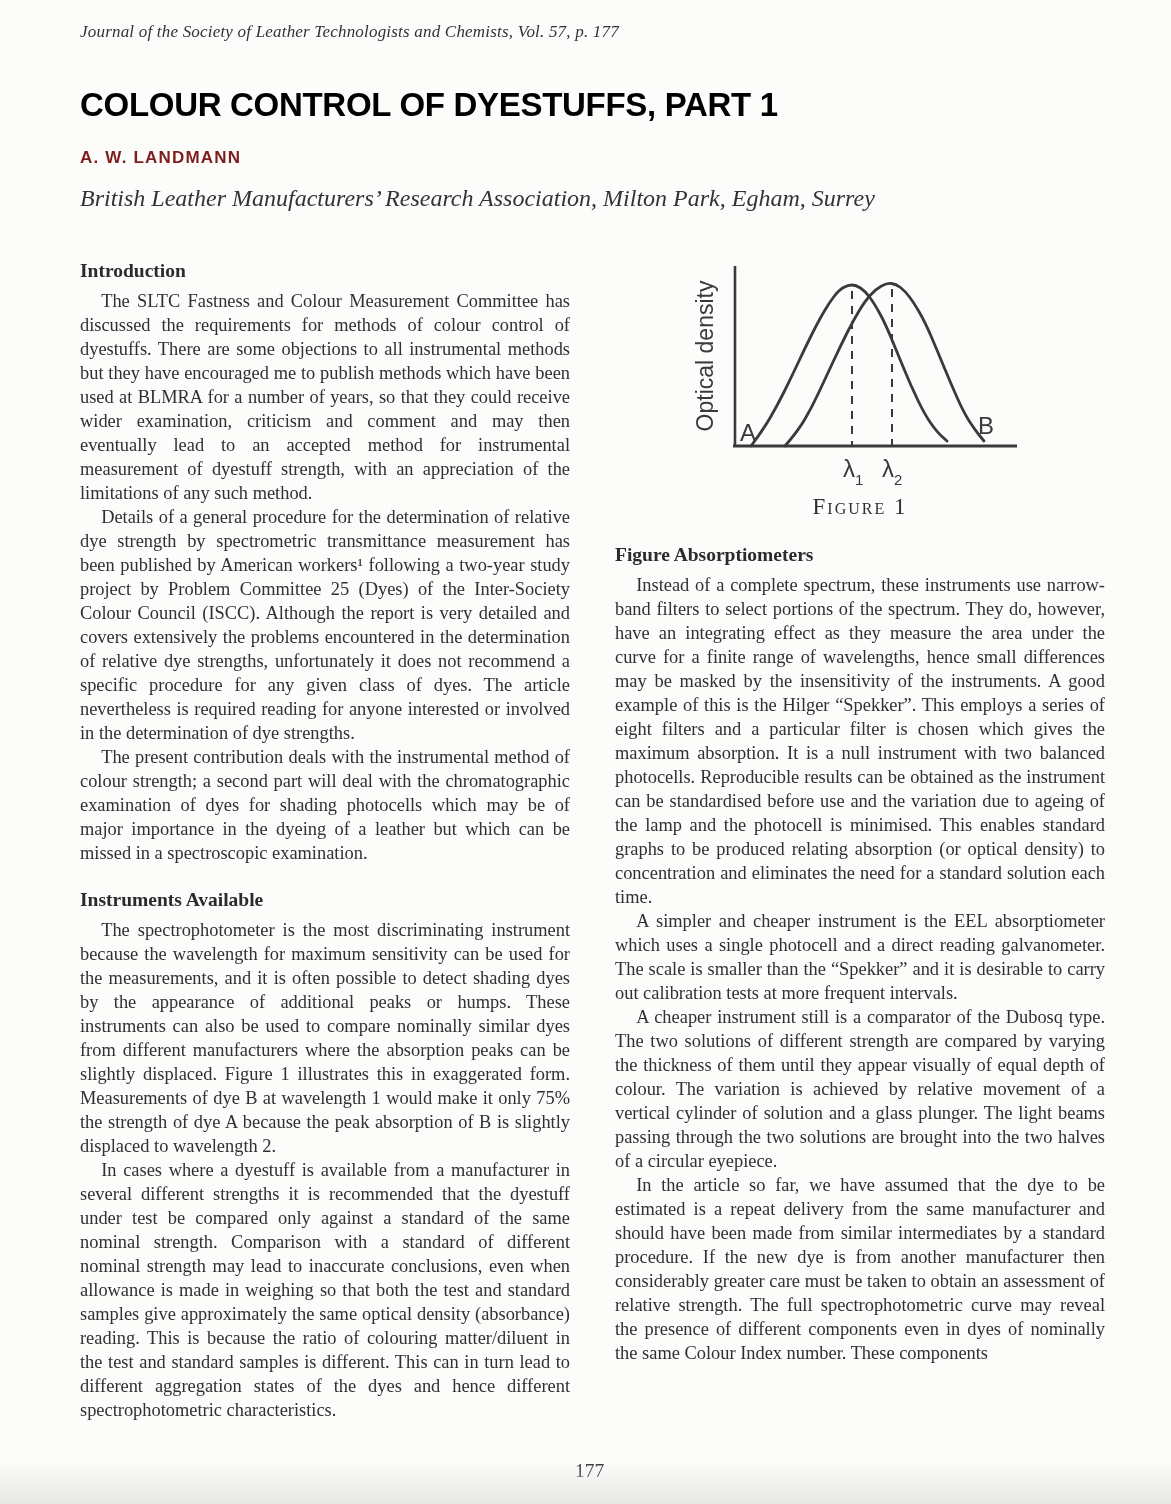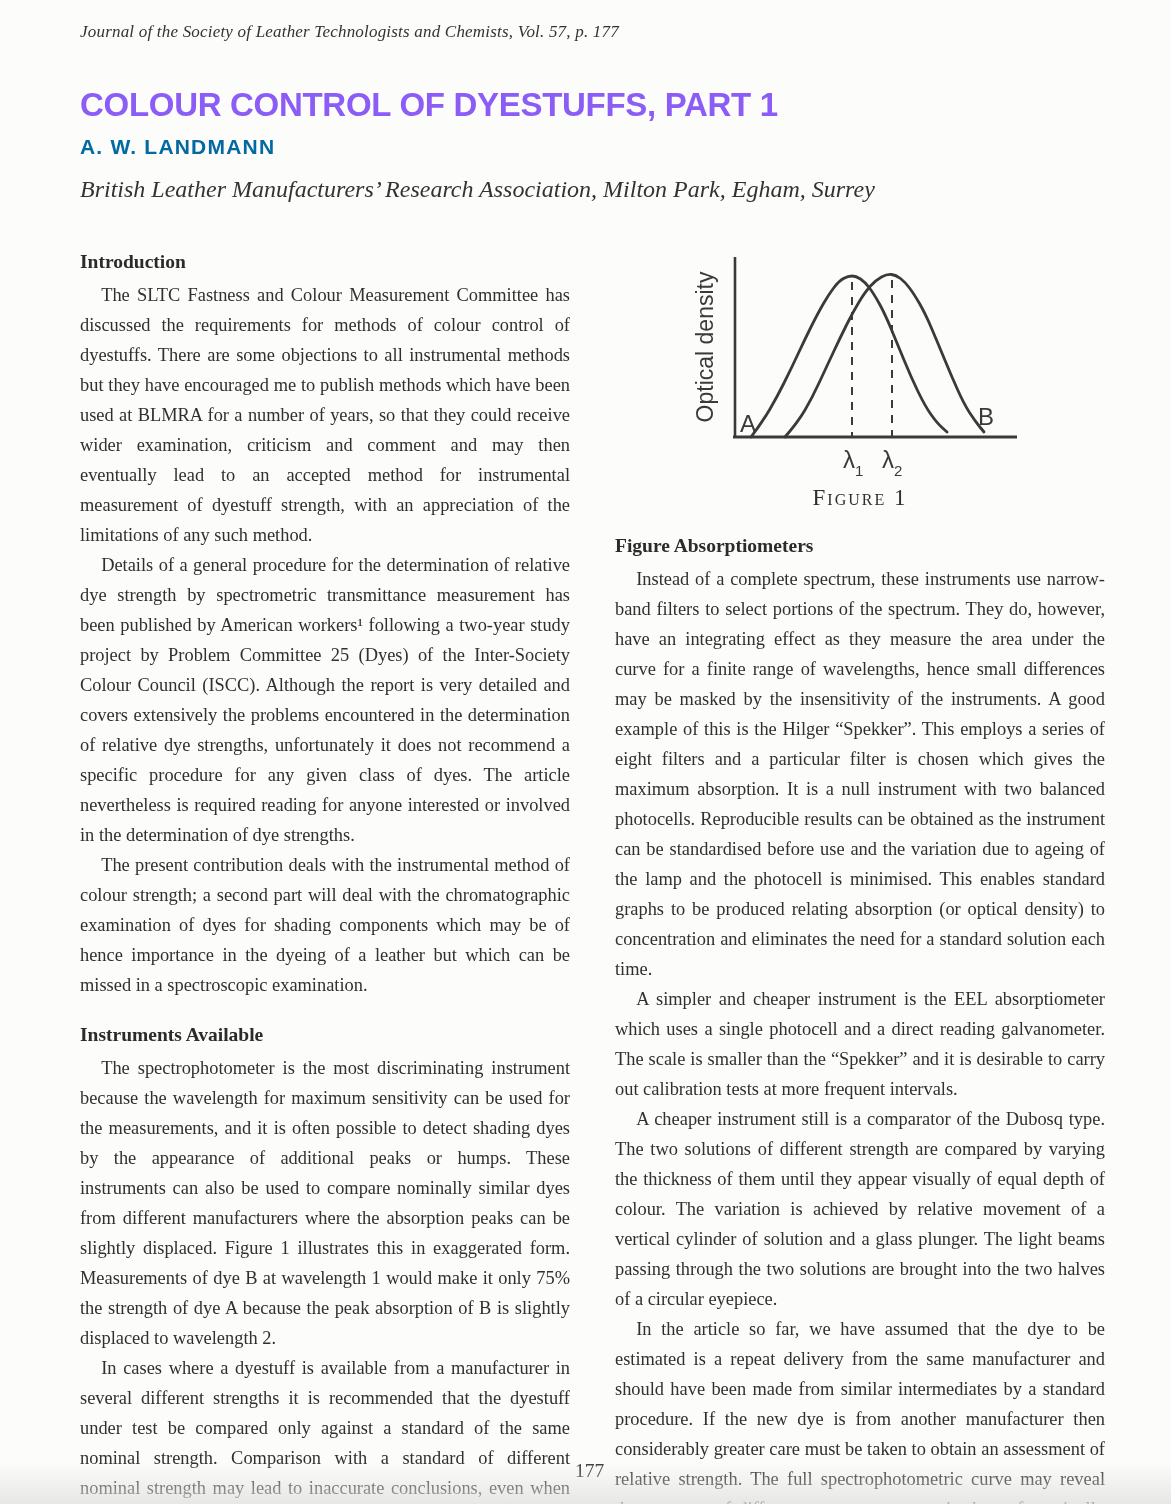--- a/index.html
+++ b/index.html
@@ -18,29 +18,29 @@
     font-size: 17px;
     color: #333;
     letter-spacing: 0.2px;
   }
   .title {
     margin-top: 44px;
     font-family: "Liberation Sans", sans-serif;
     font-weight: 700;
     font-size: 33px;
     letter-spacing: -0.3px;
-    color: #8b5cf6;
+    color: #000000;
   }
   .author {
-    margin-top: 11px;
+    margin-top: 24px;
     font-family: "Liberation Sans", sans-serif;
     font-weight: 700;
-    font-size: 21px;
+    font-size: 17px;
     letter-spacing: 1.2px;
-    color: #0369a1;
+    color: #7f1d1d;
   }
   .affiliation {
     margin-top: 17px;
     font-style: italic;
     font-size: 24px;
     color: #333;
   }
 
   .columns {
     margin-top: 48px;
@@ -52,21 +52,21 @@
   .section-heading {
     font-size: 19.5px;
     font-weight: 700;
     color: #2b2b2b;
     margin: 24px 0 7px 0;
   }
   .col .section-heading:first-child { margin-top: 0; }
 
   .body-par {
     font-size: 18.4px;
-    line-height: 30px;
+    line-height: 24px;
     text-align: justify;
     text-indent: 1.15em;
     color: #303030;
   }
 
   .figure-block { margin: 0 0 14px 0; }
   .figure-block svg { display: block; }
   .fig-text {
     font-family: "Liberation Sans", sans-serif;
     fill: #3a3a3a;
@@ -109,21 +109,21 @@
   <div class="author">A. W. LANDMANN</div>
 
   <div class="affiliation">British Leather Manufacturers’ Research Association, Milton Park, Egham, Surrey</div>
 
   <div class="columns">
 
     <div class="col">
       <h2 class="section-heading">Introduction</h2>
       <p class="body-par">The SLTC Fastness and Colour Measurement Committee has discussed the requirements for methods of colour control of dyestuffs. There are some objections to all instrumental methods but they have encouraged me to publish methods which have been used at BLMRA for a number of years, so that they could receive wider examination, criticism and comment and may then eventually lead to an accepted method for instrumental measurement of dyestuff strength, with an appreciation of the limitations of any such method.</p>
       <p class="body-par">Details of a general procedure for the determination of relative dye strength by spectrometric transmittance measurement has been published by American workers¹ following a two-year study project by Problem Committee 25 (Dyes) of the Inter-Society Colour Council (ISCC). Although the report is very detailed and covers extensively the problems encountered in the determination of relative dye strengths, unfortunately it does not recommend a specific procedure for any given class of dyes. The article nevertheless is required reading for anyone interested or involved in the determination of dye strengths.</p>
-      <p class="body-par">The present contribution deals with the instrumental method of colour strength; a second part will deal with the chromatographic examination of dyes for shading components which may be of hence importance in the dyeing of a leather but which can be missed in a spectroscopic examination.</p>
+      <p class="body-par">The present contribution deals with the instrumental method of colour strength; a second part will deal with the chromatographic examination of dyes for shading photocells which may be of major importance in the dyeing of a leather but which can be missed in a spectroscopic examination.</p>
 
       <h2 class="section-heading">Instruments Available</h2>
       <p class="body-par">The spectrophotometer is the most discriminating instrument because the wavelength for maximum sensitivity can be used for the measurements, and it is often possible to detect shading dyes by the appearance of additional peaks or humps. These instruments can also be used to compare nominally similar dyes from different manufacturers where the absorption peaks can be slightly displaced. Figure 1 illustrates this in exaggerated form. Measurements of dye B at wavelength 1 would make it only 75% the strength of dye A because the peak absorption of B is slightly displaced to wavelength 2.</p>
       <p class="body-par">In cases where a dyestuff is available from a manufacturer in several different strengths it is recommended that the dyestuff under test be compared only against a standard of the same nominal strength. Comparison with a standard of different nominal strength may lead to inaccurate conclusions, even when allowance is made in weighing so that both the test and standard samples give approximately the same optical density (absorbance) reading. This is because the ratio of colouring matter/diluent in the test and standard samples is different. This can in turn lead to different aggregation states of the dyes and hence different spectrophotometric characteristics.</p>
     </div>
 
     <div class="col">
 
       <div class="figure-block">
         <svg width="490" height="232" viewBox="0 0 490 232">

